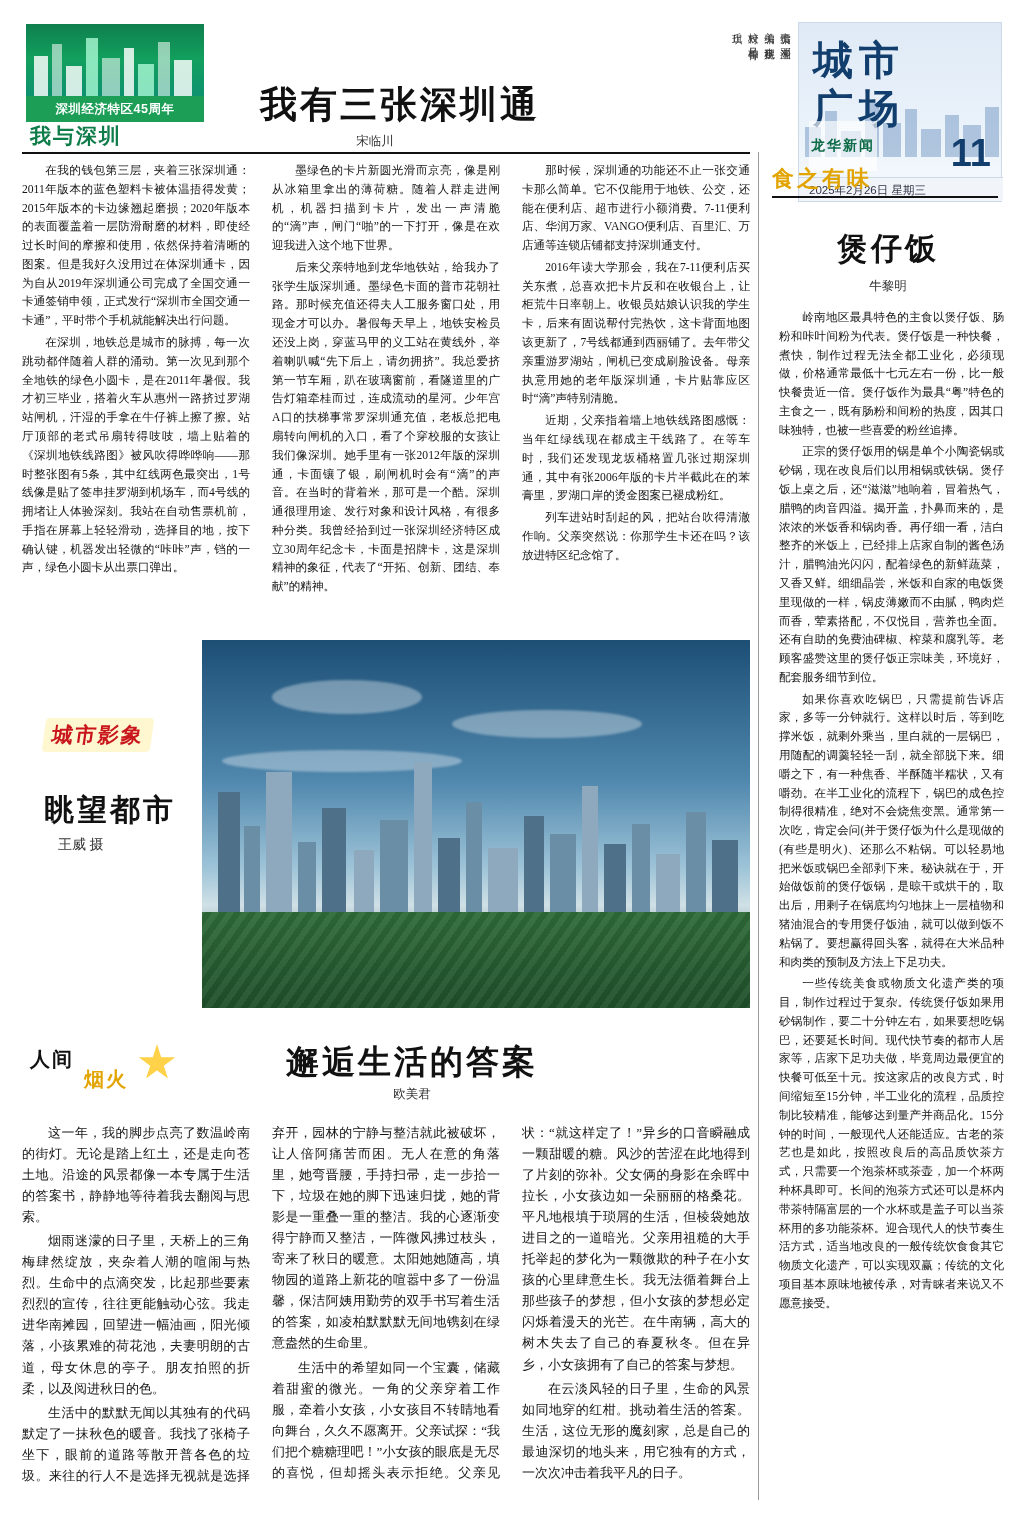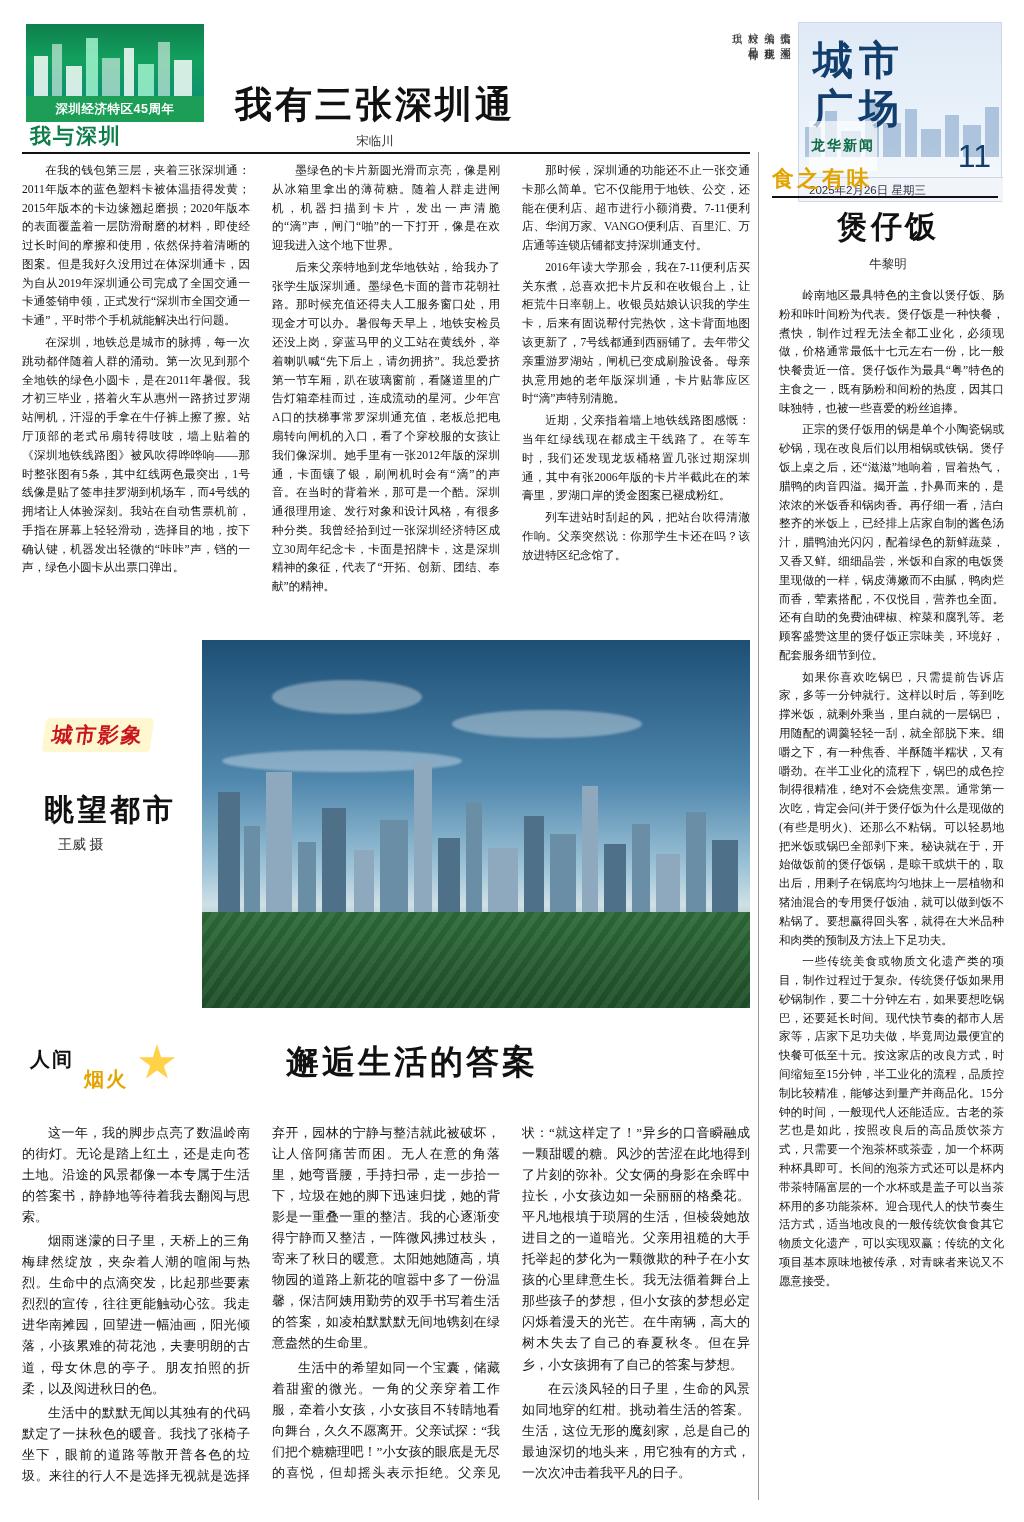--- a/index.html
+++ b/index.html
@@ -42,21 +42,21 @@
     letter-spacing:0.5px;
   }
   .logo-sub {
     position:absolute; left:4px; top:98px; width:178px; height:34px;
     color:#0e7c49; font-size:21px; font-weight:bold; letter-spacing:2px;
     font-family:"Liberation Sans", sans-serif;
   }
 
   .head-title {
     position:absolute; left:210px; top:80px; width:330px;
-    text-align:center; font-size:37px; font-weight:bold; letter-spacing:3px;
+    text-align:right; font-size:37px; font-weight:bold; letter-spacing:3px;
     color:#111; font-family:"Liberation Sans", sans-serif;
   }
   .head-byline {
     position:absolute; left:210px; top:133px; width:330px;
     text-align:center; font-size:12.5px; color:#333;
   }
 
   
   .masthead {
     position:absolute; right:22px; top:22px; width:204px; height:180px;
@@ -75,21 +75,21 @@
     position:absolute; left:0; bottom:44px; width:204px; height:70px;
     overflow:hidden;
   }
   .masthead .sky .b { position:absolute; bottom:0; background:rgba(60,110,170,0.35); }
   .masthead .brand {
     position:absolute; left:10px; bottom:30px; font-size:14px; color:#0d6b46;
     font-weight:bold; letter-spacing:2px; font-family:"Liberation Sans", sans-serif;
     background:rgba(255,255,255,0.65); padding:16px 2px;
   }
   .masthead .issue {
-    position:absolute; right:10px; bottom:26px; font-size:32px; font-weight:normal;
+    position:absolute; right:10px; bottom:26px; font-size:38px; font-weight:bold;
     color:#123e6e; font-family:"Liberation Sans", sans-serif;
   }
   .masthead .dateline {
     position:absolute; left:0; bottom:0; width:204px; height:24px;
     background:#f1f5fa; border-top:1px solid #cdd9e6;
     font-size:11.5px; color:#334; line-height:24px; padding-left:10px;
     font-family:"Liberation Sans", sans-serif;
   }
   .credits {
     position:absolute; right:232px; top:24px; width:58px; height:128px;
@@ -184,21 +184,21 @@
   .rcol { position:absolute; left:772px; top:160px; width:232px; }
   .sz-badge { position:relative; height:46px; }
   .sz-badge .t {
     position:absolute; left:0; top:4px; font-size:22px; font-weight:bold; color:#e2a400;
     letter-spacing:3px; font-family:"Liberation Sans", sans-serif;
   }
   .sz-badge .u {
     position:absolute; left:0; top:36px; width:226px; height:2px; background:#111;
   }
   .rtitle {
-    text-align:center; font-size:31px; font-weight:bold; letter-spacing:3px;
+    margin-top:22px; text-align:center; font-size:31px; font-weight:bold; letter-spacing:3px;
     color:#111; font-family:"Liberation Sans", sans-serif;
   }
   .rbyline { text-align:center; font-size:12.5px; color:#333; margin-top:8px; }
   .rbody {
     margin-top:14px; font-size:11.6px; line-height:1.62; text-align:justify; color:#141414;
   }
   .rbody p { margin:0 0 3px 7px; text-indent:2em; }
 </style>
 </head>
 <body>
@@ -304,20 +304,21 @@
     </div>
   </div>
 
   <div class="feat2">
     <div class="rh-badge">
       <div class="rh-star"></div>
       <div class="t1">人间</div>
       <div class="t2">烟火</div>
     </div>
     <div class="feat2-title">邂逅生活的答案</div>
+    <div class="feat2-byline">欧美君</div>
   </div>
 
   <div class="cols2">
     <p>这一年，我的脚步点亮了数温岭南的街灯。无论是踏上红土，还是走向苍土地。沿途的风景都像一本专属于生活的答案书，静静地等待着我去翻阅与思索。</p>
     <p>烟雨迷濛的日子里，天桥上的三角梅肆然绽放，夹杂着人潮的喧闹与热烈。生命中的点滴突发，比起那些要素烈烈的宣传，往往更能触动心弦。我走进华南摊园，回望进一幅油画，阳光倾落，小孩累难的荷花池，夫妻明朗的古道，母女休息的亭子。朋友拍照的折柔，以及阅进秋日的色。</p>
     <p>生活中的默默无闻以其独有的代码默定了一抹秋色的暖音。我找了张椅子坐下，眼前的道路等散开普各色的垃圾。来往的行人不是选择无视就是选择弃开，园林的宁静与整洁就此被破坏，让人倍阿痛苦而困。无人在意的角落里，她弯晋腰，手持扫帚，走一步拾一下，垃圾在她的脚下迅速归拢，她的背影是一重叠一重的整洁。我的心逐渐变得宁静而又整洁，一阵微风拂过枝头，寄来了秋日的暖意。太阳她她随高，填物园的道路上新花的喧嚣中多了一份温馨，保洁阿姨用勤劳的双手书写着生活的答案，如凌柏默默默无间地镌刻在绿意盎然的生命里。</p>
     <p>生活中的希望如同一个宝囊，储藏着甜蜜的微光。一角的父亲穿着工作服，牵着小女孩，小女孩目不转睛地看向舞台，久久不愿离开。父亲试探：“我们把个糖糖理吧！”小女孩的眼底是无尽的喜悦，但却摇头表示拒绝。父亲见状：“就这样定了！”异乡的口音瞬融成一颗甜暖的糖。风沙的苦涩在此地得到了片刻的弥补。父女俩的身影在余晖中拉长，小女孩边如一朵丽丽的格桑花。平凡地根填于琐屑的生活，但棱袋她放进目之的一道暗光。父亲用祖糙的大手托举起的梦化为一颗微欺的种子在小女孩的心里肆意生长。我无法循着舞台上那些孩子的梦想，但小女孩的梦想必定闪烁着漫天的光芒。在牛南辆，高大的树木失去了自己的春夏秋冬。但在异乡，小女孩拥有了自己的答案与梦想。</p>
     <p>在云淡风轻的日子里，生命的风景如同地穿的红柑。挑动着生活的答案。生活，这位无形的魔刻家，总是自己的最迪深切的地头来，用它独有的方式，一次次冲击着我平凡的日子。</p>
   </div>
 

